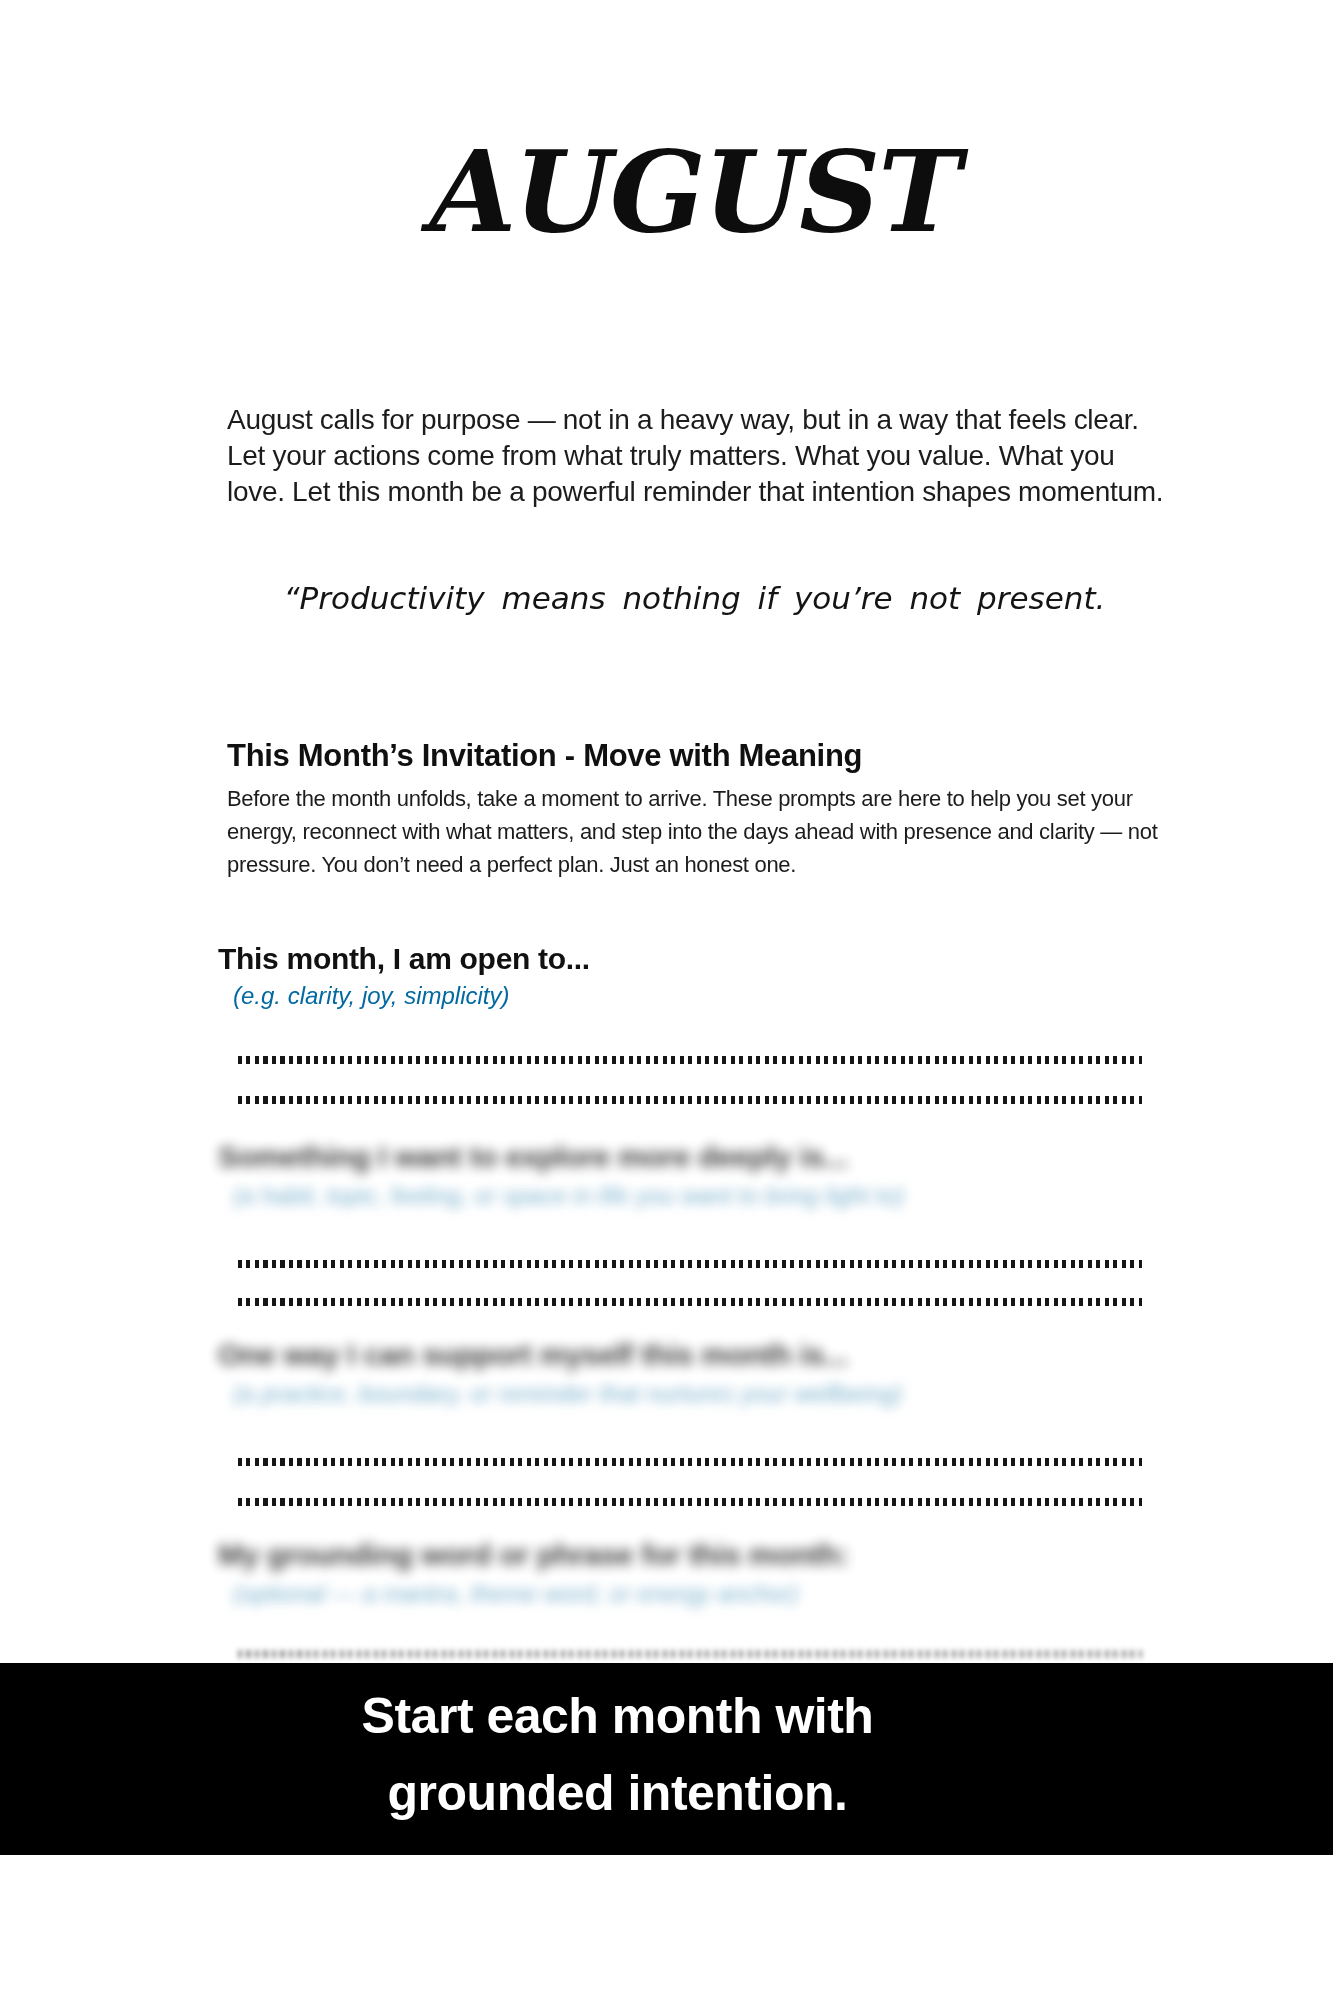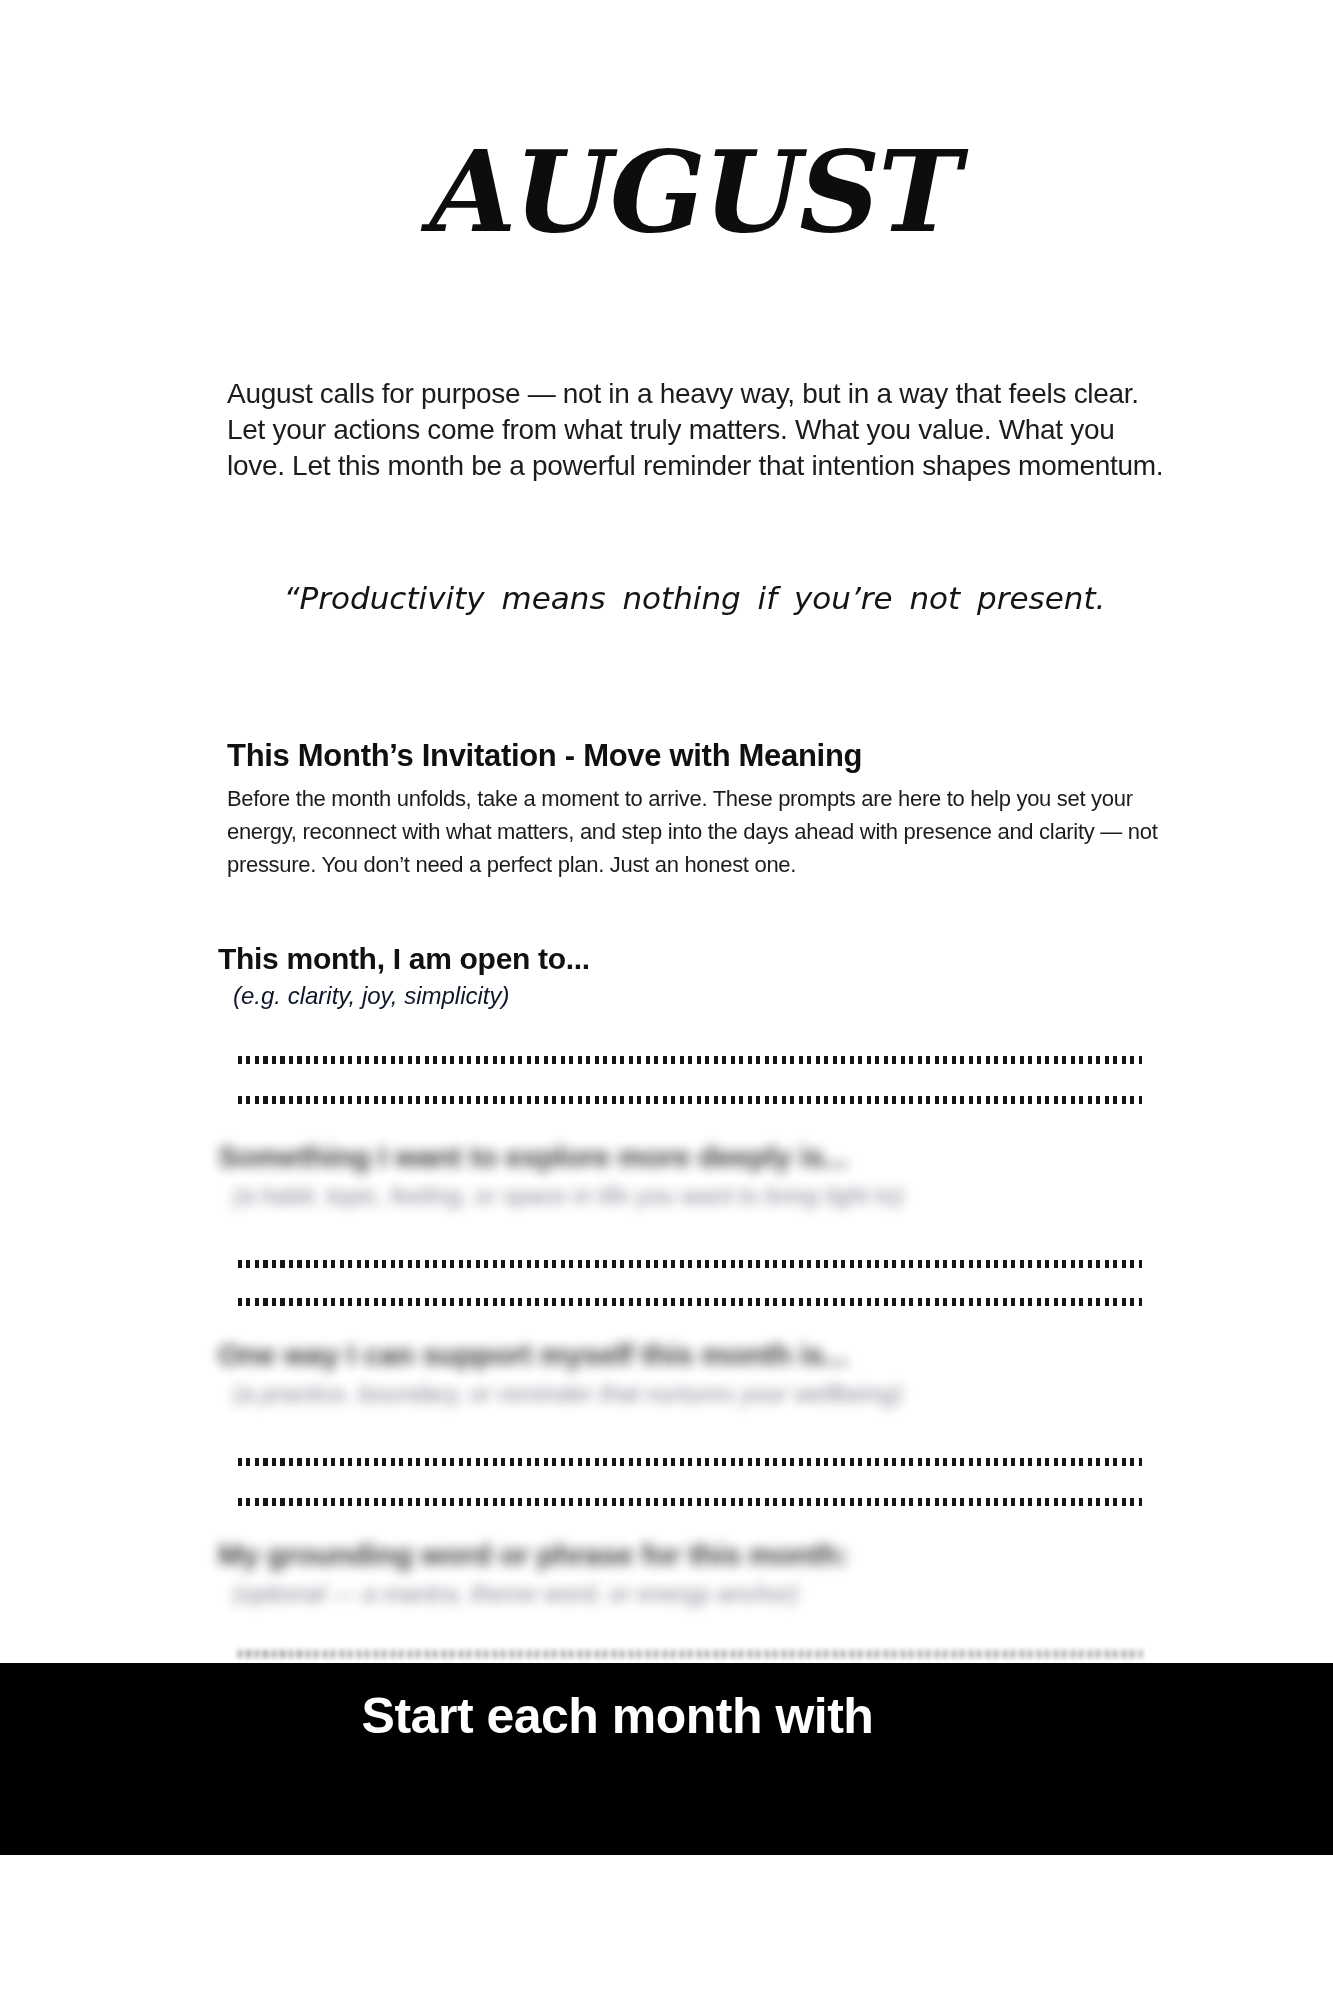--- a/index.html
+++ b/index.html
@@ -20,21 +20,21 @@
     font-size: 112px; line-height: 1.15;
     letter-spacing: -2px; color: #0d0d0d;
   }
   .month-subtitle {
     position: absolute; top: 276px; left: 227px; width: 935px;
     text-align: center;
     font-style: italic; font-weight: 600;
     font-size: 50px; letter-spacing: -1px; color: #111;
   }
   .intro-paragraph {
-    position: absolute; top: 376px; left: 227px; width: 940px;
+    position: absolute; top: 402px; left: 227px; width: 940px;
     font-size: 28px; line-height: 36px; letter-spacing: -0.3px; color: #1c1c1c;
   }
   .quote {
     position: absolute; top: 578px; left: 227px; width: 935px;
     text-align: center;
     font-family: "DejaVu Sans", sans-serif;
     font-style: italic; font-weight: 500;
     font-size: 31px; line-height: 41px;
     word-spacing: 7px; color: #141414;
   }
@@ -45,21 +45,21 @@
   .invitation-intro {
     position: absolute; top: 782px; left: 227px; width: 945px;
     font-size: 22px; line-height: 33px; letter-spacing: -0.3px; color: #1c1c1c;
   }
   .prompt-label {
     position: absolute; left: 218px; width: 940px;
     font-size: 30px; font-weight: 700; letter-spacing: -0.3px; color: #111;
   }
   .prompt-hint {
     position: absolute; left: 233px; width: 940px;
-    font-size: 24px; font-style: italic; color: #0f172a;
+    font-size: 24px; font-style: italic; color: #0369a1;
   }
   .locked { filter: blur(6px); opacity: 0.8; }
   .locked-hint { filter: blur(6px); opacity: 0.55; }
 
   .writing-line {
     position: absolute; left: 238px; width: 904px; height: 8px;
     background: repeating-linear-gradient(90deg, #161616 0 4px, transparent 4px 8.5px);
   }
   .writing-line.faded { filter: blur(2.5px); opacity: 0.45; }
 
@@ -107,15 +107,16 @@
   <div class="writing-line" style="top: 1458px;"></div>
   <div class="writing-line" style="top: 1498px;"></div>
 
   <div class="prompt-label locked" style="top: 1538px;">My grounding word or phrase for this month:</div>
   <div class="prompt-hint locked-hint" style="top: 1580px;">(optional — a mantra, theme word, or energy anchor)</div>
   <div class="writing-line faded" style="top: 1650px;"></div>
 
   <div class="footer-banner"></div>
   <div class="banner-caption">
     <div>Start each month with</div>
+    <div>grounded intention.</div>
   </div>
 
 </div>
 
 </body></html>

